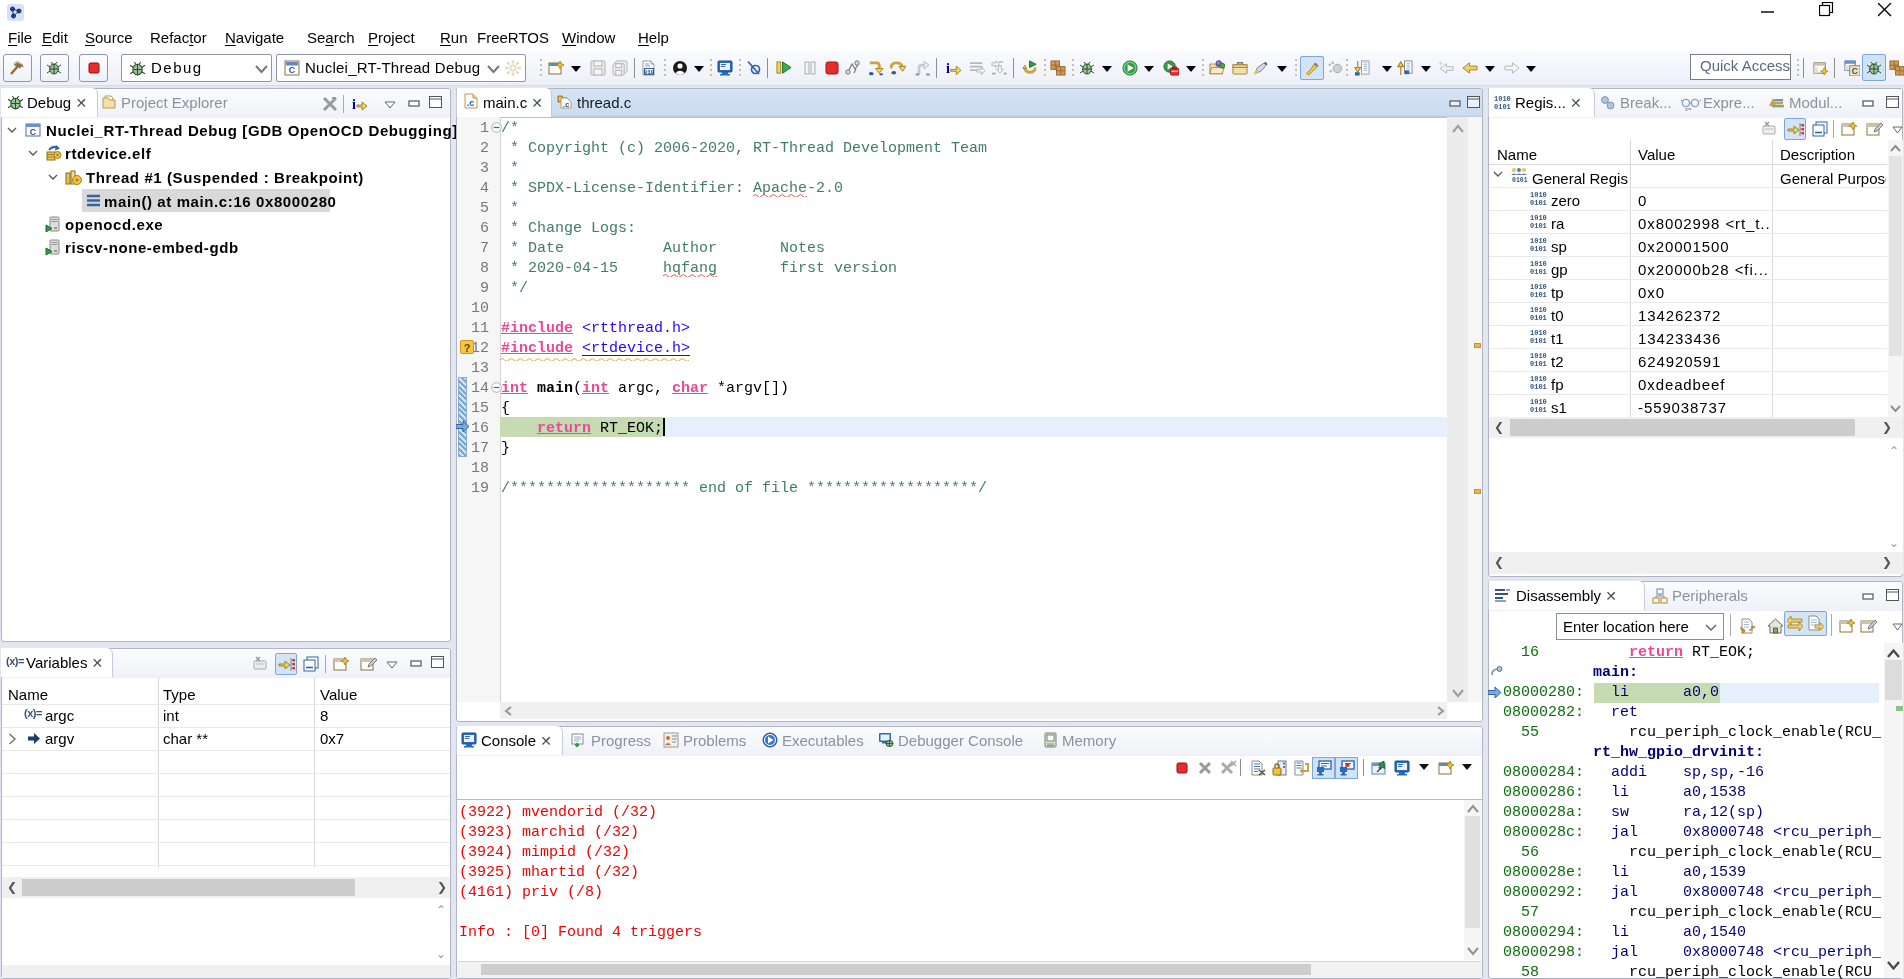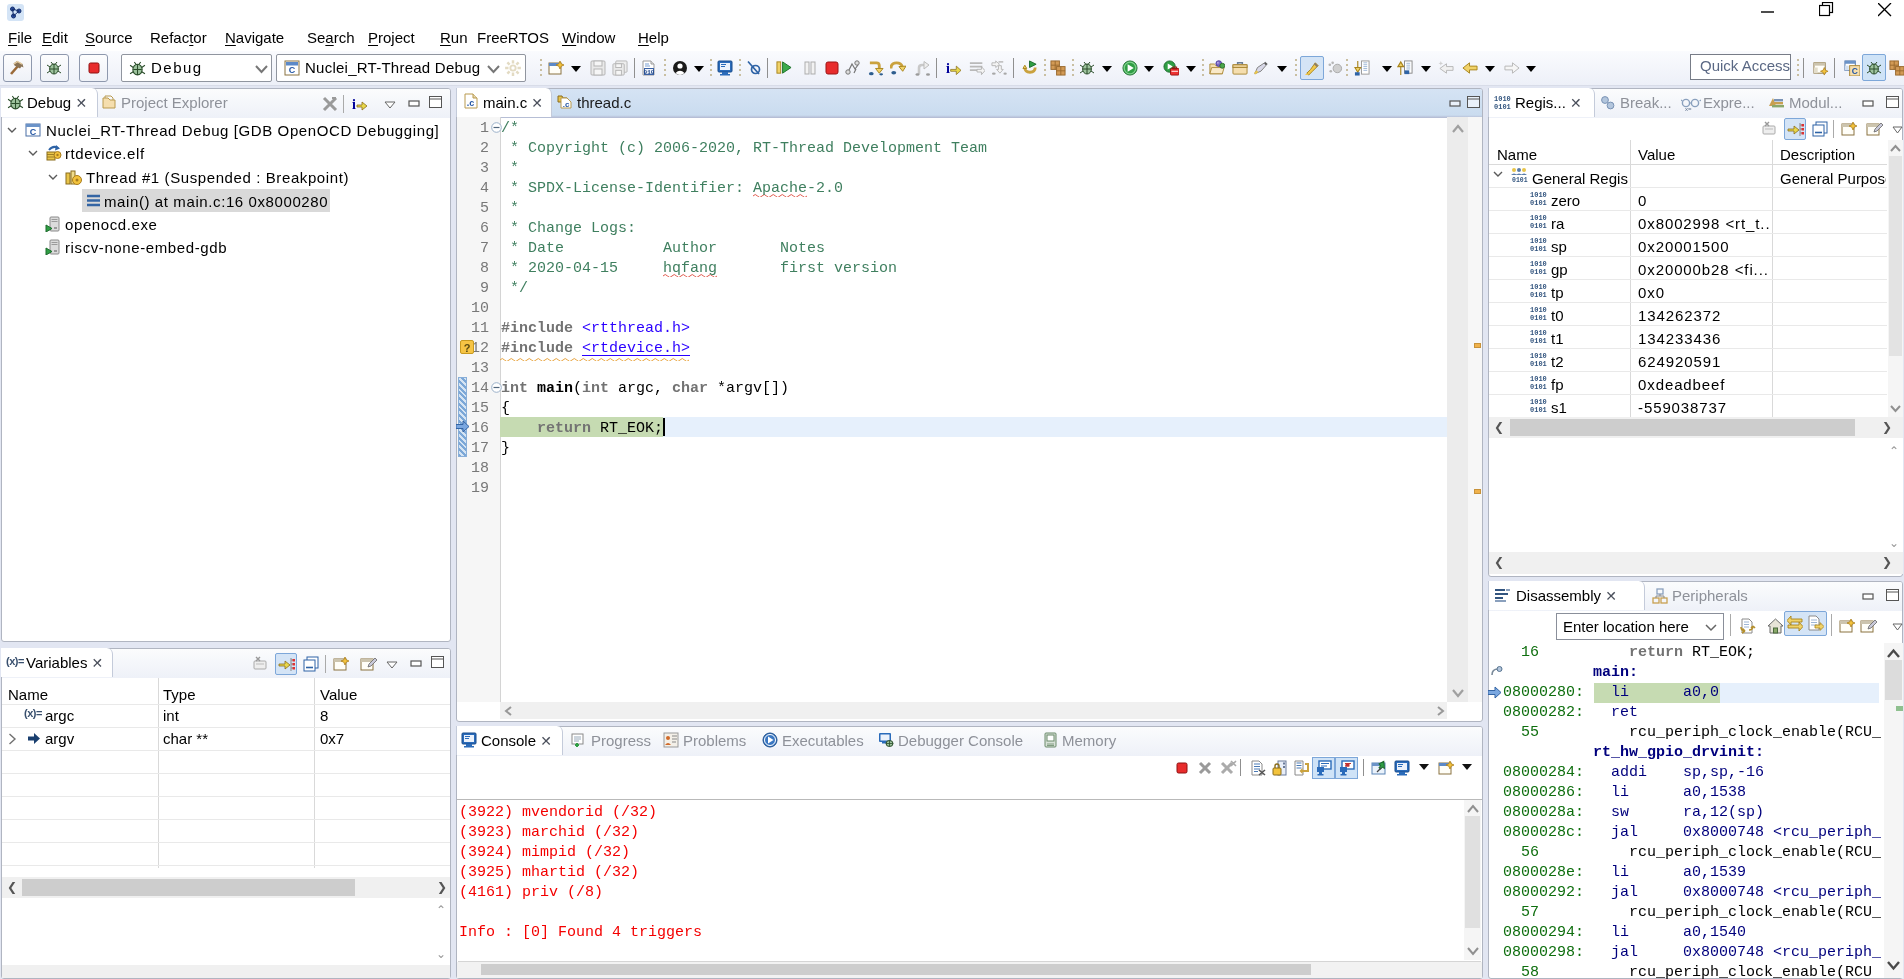--- a/index.html
+++ b/index.html
@@ -1,21 +1,21 @@
 <!DOCTYPE html>
 <html><head>
 <meta charset="utf-8">
 <style>
 * { margin:0; padding:0; box-sizing:border-box; }
 html,body { width:1904px; height:979px; overflow:hidden; background:#fff; }
 #root { position:relative; width:1904px; height:979px; font-family:"Liberation Sans",sans-serif; font-size:15px; color:#000; }
 .abs { position:absolute; }
 .mono { font-family:"Liberation Mono",monospace; font-size:15px; line-height:20px; white-space:pre; }
 .ui { font-family:"Liberation Sans",sans-serif; }
-.treetxt { letter-spacing:0.6px; }
+.treetxt { letter-spacing:0.6px;font-weight:bold; }
 .regval { letter-spacing:0.9px; }
 svg { display:block; }
 
 #titlebar { position:absolute; left:0; top:0; width:1904px; height:25px; background:#fff; }
 #menubar { position:absolute; left:0; top:25px; width:1904px; height:26px; background:#fff; }
 .menuitem { position:absolute; top:4px; font-size:15px; color:#000; }
 .menuitem u { text-decoration:underline; text-underline-offset:2px; }
 #toolbar { position:absolute; left:0; top:51px; width:1904px; height:35px;
   background:linear-gradient(#fafbfe,#edf0f8); border-bottom:1px solid #d8dce8; }
 .tbbtn { position:absolute; top:3px; height:28px; border:1px solid #8e98ad; border-radius:3px; background:linear-gradient(#fdfdfe,#eef1f7); }
@@ -37,21 +37,21 @@
 
 .th { font-size:15px; color:#000; }
 .gridv { position:absolute; width:1px; background:#d9d9d9; }
 .gridh { position:absolute; height:1px; background:#e9e9e9; }
 
 .sbar { position:absolute; background:#f0f0f0; }
 .sthumb { position:absolute; background:#cdcdcd; }
 .sarr { position:absolute; font-size:12px; color:#555; font-family:"Liberation Sans",sans-serif; }
 
 .cmt { color:#3f7f5f; }
-.kw { color:#737373; font-weight:bold; }
+.kw { color:#ec4899; font-weight:bold;text-decoration:underline; }
 .inc { color:#2a00ff; }
 .addr { color:#0e6e0e; }
 .asm { color:#00007d; }
 .lbl { color:#00007d; font-weight:bold; }
 </style>
 </head>
 <body>
 <div id="root">
 
 <div id="titlebar">
@@ -663,21 +663,21 @@
 <span class="cmt"> */</span>
 
 <span class="kw">#include</span> <span class="inc">&lt;rtthread.h&gt;</span>
 <span class="kw">#include</span> <span class="inc">&lt;rtdevice.h&gt;</span>
 
 <span class="kw">int</span> <b>main</b>(<span class="kw">int</span> argc, <span class="kw">char</span> *argv[])
 {
     <span class="kw">return</span> RT_EOK;
 }
 
-</div>
+<span class="cmt">/******************** end of file *******************/</span></div>
 
 <div class="abs" style="left:1447px;top:117px;width:21px;height:585px;background:#ececec"></div>
 <svg class="abs" style="left:1451px;top:124px" width="14" height="10">
       <path d="M2 8 L7 2 L12 8" fill="none" stroke="#a0a0a0" stroke-width="2.2"></path>
     </svg>
 <svg class="abs" style="left:1451px;top:688px" width="14" height="10">
       <path d="M2 2 L7 8 L12 2" fill="none" stroke="#a0a0a0" stroke-width="2.2"></path>
     </svg>
 
 <div class="abs" style="left:1468px;top:117px;width:14px;height:585px;background:#f7f7f7"></div>

